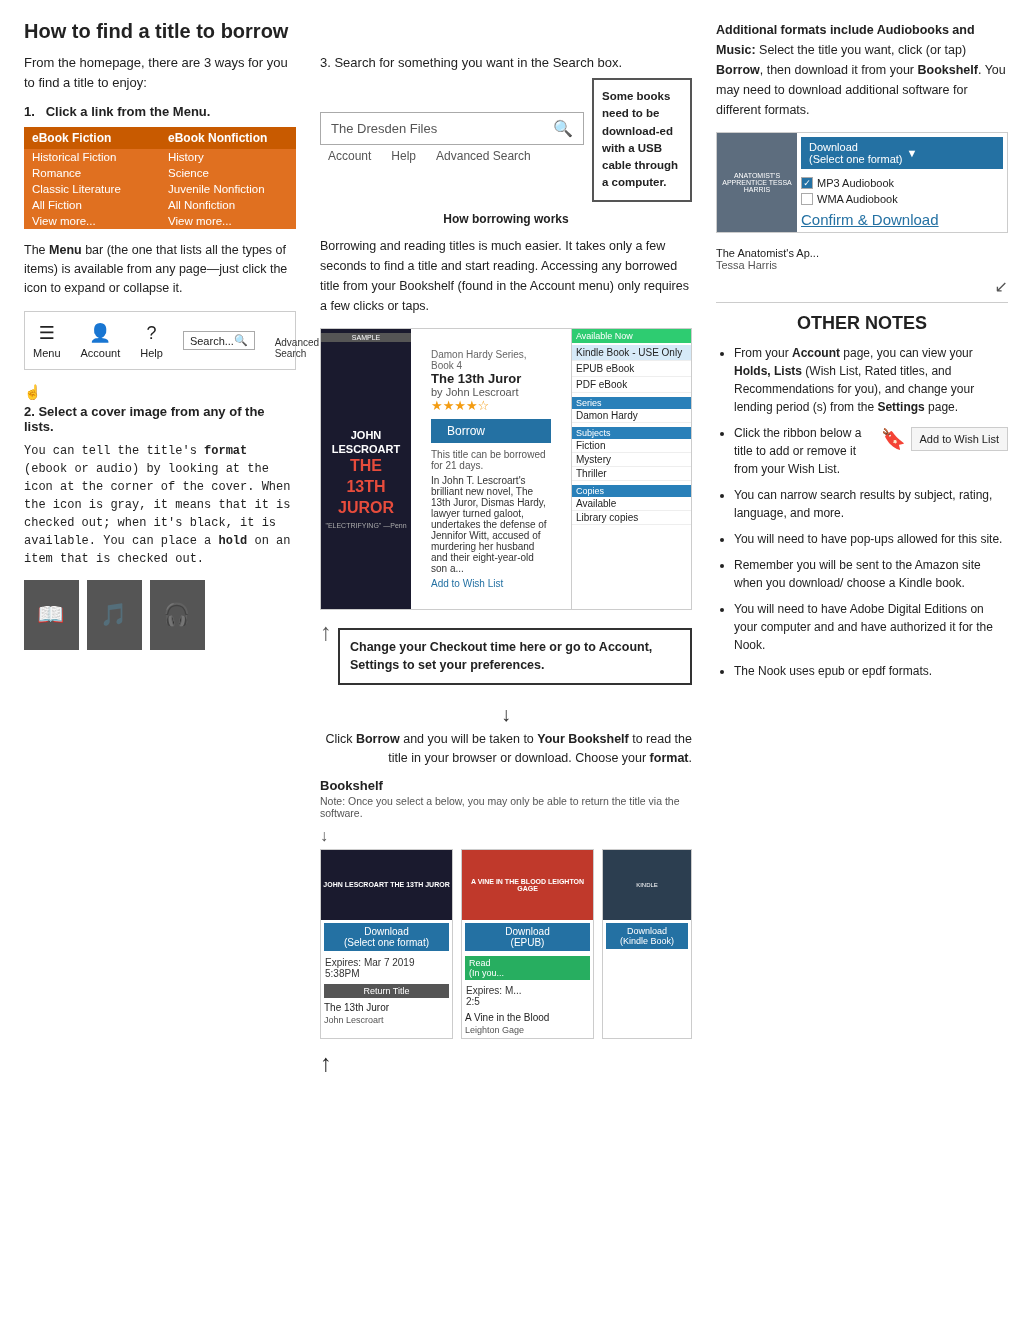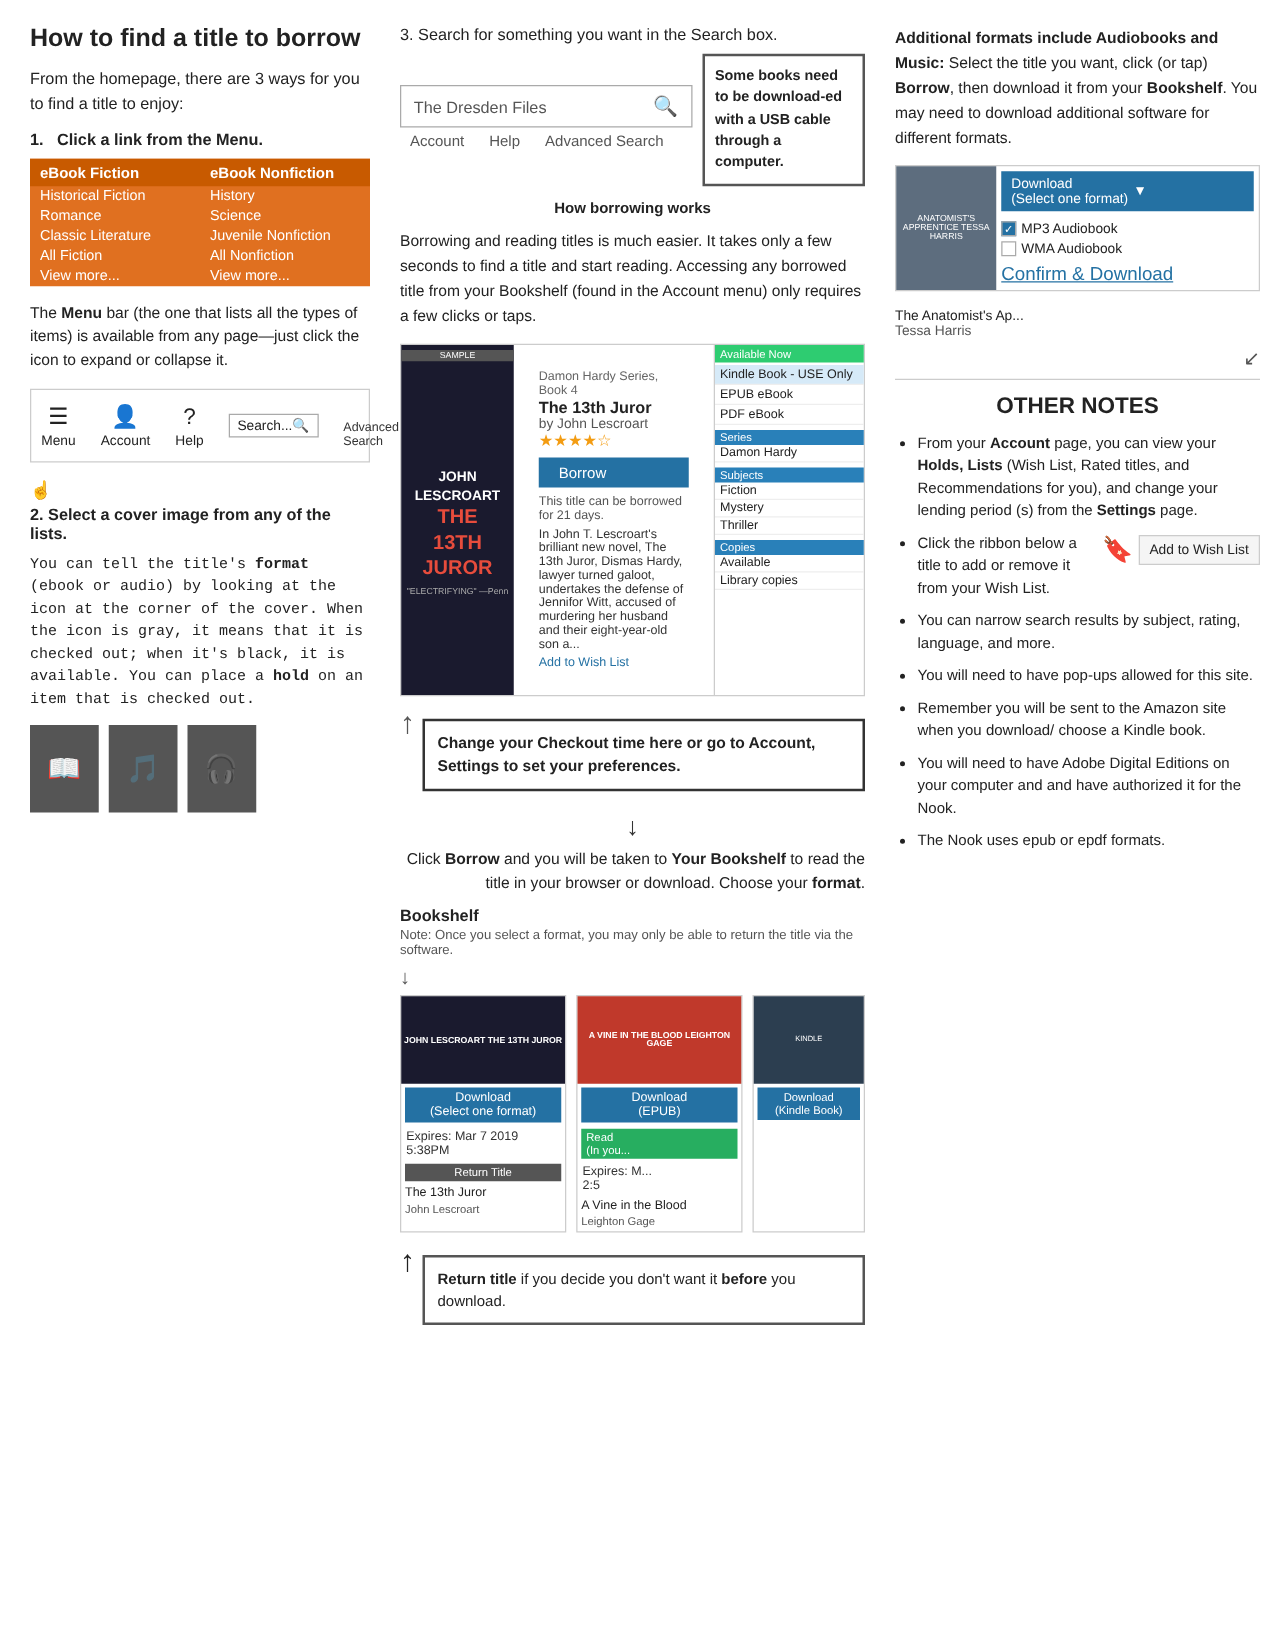--- a/index.html
+++ b/index.html
@@ -118,21 +118,21 @@
       width: 55px;
       height: 70px;
       background: #555;
       display: flex;
       align-items: center;
       justify-content: center;
       font-size: 22px;
       color: #fff;
     }
     
-    .mid-col { padding: 0 4px; }
+    .mid-col { padding: 0 4px; margin-top: 35px; }
     .step3-label { font-size: 13px; margin-bottom: 8px; }
     .search-bar-mock {
       border: 1px solid #aaa;
       display: flex;
       align-items: center;
       padding: 6px 10px;
       margin-bottom: 4px;
       font-size: 13px;
       color: #555;
     }
@@ -477,21 +477,21 @@
         <div class="search-bar-mock">
           <span>The Dresden Files</span>
           <span class="search-icon-btn">🔍</span>
         </div>
         <div class="search-links">
           <span>Account</span>
           <span>Help</span>
           <span>Advanced Search</span>
         </div>
       </div>
-      <div class="some-books-callout" style="width:130px; font-size:11.5px;">
+      <div class="some-books-callout" style="width:100px; font-size:11.5px;">
         <b>Some books need to be download-ed with a USB cable through a computer.</b>
       </div>
     </div>
 
     <h2 class="how-borrow-title">How borrowing works</h2>
     <p class="borrow-desc">Borrowing and reading titles is much easier. It takes only a few seconds to find a title and start reading. Accessing any borrowed title from your Bookshelf (found in the Account menu) only requires a few clicks or taps.</p>
 
     <div class="book-detail-mock">
       <div class="book-detail-cover">
         <div class="sample-badge">SAMPLE</div>
@@ -532,21 +532,21 @@
       </div>
     </div>
 
     <div class="arrow-down">↓</div>
 
     <p class="click-borrow-text">
       Click <b>Borrow</b> and you will be taken to <b>Your Bookshelf</b> to read the title in your browser or download. Choose your <b>format</b>.
     </p>
 
     <div class="bookshelf-title">Bookshelf</div>
-    <div class="bookshelf-note">Note: Once you select a format, you may only be able to return the title via the software.</div>
+    <div class="bookshelf-note">Note: Once you select a below, you may only be able to return the title via the software.</div>
 
     <div style="font-size:16px; color:#555; margin-bottom:4px;">↓</div>
 
     <div class="bookshelf-cards">
 
       <div class="bs-card">
         <div class="bs-card-cover">
           <span style="font-size:7px; font-weight:bold;">JOHN LESCROART THE 13TH JUROR</span>
         </div>
         <div class="bs-download-btn">Download<br>(Select one format)</div>
@@ -572,23 +572,20 @@
       <div class="bs-card" style="max-width:90px;">
         <div class="bs-card-cover kindle" style="height:70px;">
           <span style="font-size:6px;">KINDLE</span>
         </div>
         <div class="bs-download-btn" style="font-size:9px;">Download<br>(Kindle Book)</div>
       </div>
     </div>
 
     <div style="display:flex; gap:6px; align-items:flex-start; margin-top:4px;">
       <div style="font-size:24px;">↑</div>
-      <div class="return-callout">
-        <b>Return title</b> if you decide you don't want it <b>before</b> you download.
-      </div>
     </div>
   </div>
 
   <div class="right-col">
     <p class="additional-formats">
       <b>Additional formats include Audiobooks and Music:</b> Select the title you want, click (or tap) <b>Borrow</b>, then download it from your <b>Bookshelf</b>. You may need to download additional software for different formats.
     </p>
 
     <div class="download-format-mock">
       <div class="df-cover">

